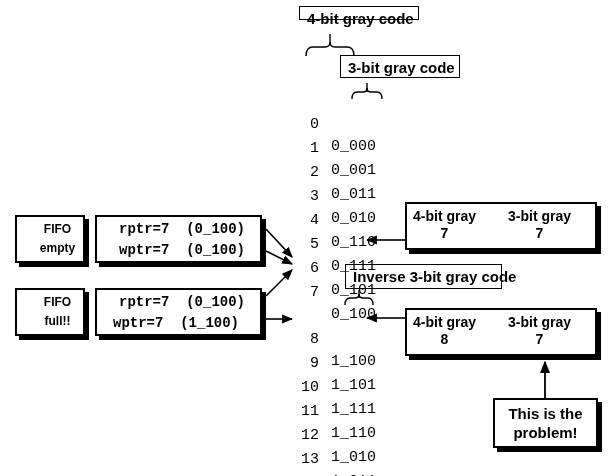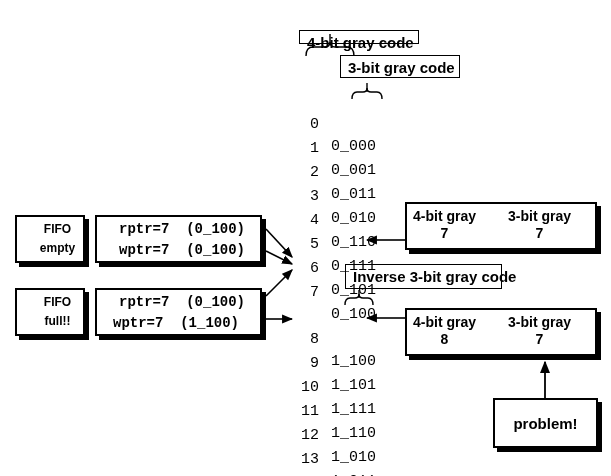--- a/index.html
+++ b/index.html
@@ -124,21 +124,21 @@
     width: 611px;
     height: 476px;
     pointer-events: none;
   }
 </style>
 </head>
 <body>
 
 <div id="canvas">
 
-  <div class="caption-box" style="left:299px; top:6px; width:120px; height:14px;margin-top:24px;">4-bit gray code</div>
+  <div class="caption-box" style="left:299px; top:6px; width:120px; height:14px;">4-bit gray code</div>
 
   <div class="caption-box" style="left:340px; top:42px; width:120px; height:23px;margin-top:13px;">3-bit gray code</div>
 
   <div class="caption-box" style="left:345px; top:264px; width:157px; height:25px;">Inverse 3-bit gray code</div>
 
   <div>
     <div class="code-row" style="left:283px; top:92px; width:105px;">
       <span class="code-idx">0</span>
       <span class="code-val">0_000</span>
     </div>
@@ -240,20 +240,21 @@
       <div class="cmp-head">4-bit gray</div>
       <div class="cmp-val">8</div>
     </div>
     <div class="cmp-col" style="left:101px;">
       <div class="cmp-head">3-bit gray</div>
       <div class="cmp-val">7</div>
     </div>
   </div>
 
   <div class="solid-box centered" style="left:493px; top:398px; width:105px; height:50px;">
+    <div class="problem-text">This is the</div>
     <div class="problem-text">problem!</div>
   </div>
 
   <svg class="overlay" viewBox="0 0 611 476">
     <defs>
       <marker id="arrowhead" markerWidth="7" markerHeight="7" refX="6.2" refY="3" orient="auto" markerUnits="strokeWidth">
         <path d="M0,0.2 L7,3 L0,5.8 Z" fill="#000000"></path>
       </marker>
     </defs>
 

